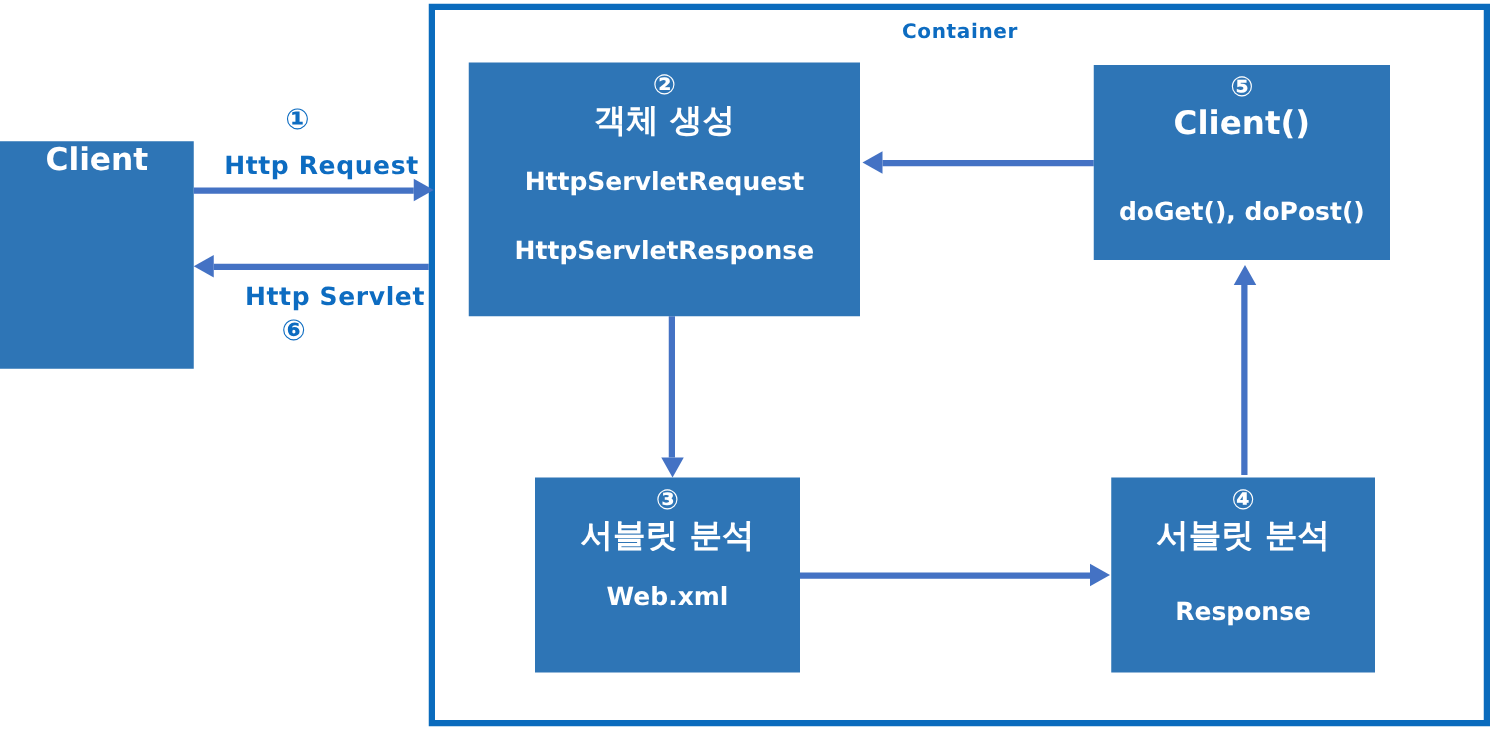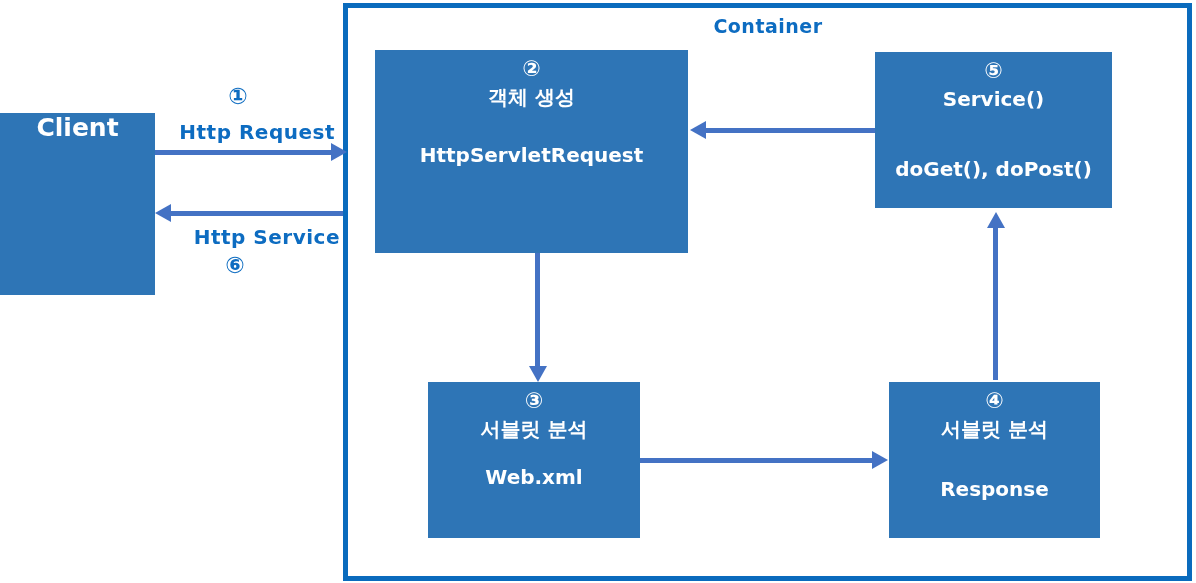--- a/index.html
+++ b/index.html
@@ -10,27 +10,27 @@
     --box-text:#ffffff;
   }
   *{margin:0;padding:0;box-sizing:border-box;}
   body{background:#ffffff;font-family:"DejaVu Sans","Liberation Sans",sans-serif;}
   .stage{position:relative;width:1196px;height:583px;background:#ffffff;overflow:hidden;}
 
   
   .container-frame{position:absolute;left:343px;top:3px;width:849px;height:578px;
     border:5px solid var(--frame);background:transparent;}
   .container-label{position:absolute;left:348px;top:15px;width:840px;text-align:center;
-    font-weight:bold;font-size:19px;color:var(--label-text);letter-spacing:0.5px;}
+    font-weight:bold;font-size:16px;color:var(--label-text);letter-spacing:0.5px;}
 
   
   .nodebox{position:absolute;background:var(--box-fill);color:var(--box-text);
     display:flex;flex-direction:column;align-items:center;text-align:center;}
   .nodebox .num{font-size:22px;line-height:26px;margin-top:6px;font-weight:bold;}
-  .nodebox .title{font-size:20px;font-weight:bold;line-height:30px;}
+  .nodebox .title{font-size:26px;font-weight:bold;line-height:30px;}
   .nodebox .code{font-size:20px;font-weight:bold;line-height:26px;}
 
   .client-box{position:absolute;left:0;top:113px;width:155px;height:182px;
     background:var(--box-fill);display:flex;align-items:flex-start;justify-content:center;}
   .client-box span{color:var(--box-text);font-size:25px;font-weight:bold;}
 
   
   .shaft-h{position:absolute;height:5px;background:var(--arrow);}
   .shaft-v{position:absolute;width:5px;background:var(--arrow);}
   .head{position:absolute;width:0;height:0;}
@@ -50,21 +50,21 @@
 
   <div class="container-frame"></div>
   <div class="container-label">Container</div>
 
   <div class="client-box">
     <span>Client</span>
   </div>
 
   <div class="flow-num" style="left:210px;top:84px;width:56px">①</div>
   <div class="flow-label" style="left:170px;top:119px;width:165px">Http Request</div>
-  <div class="flow-label" style="left:165px;top:224px;width:175px">Http Service</div>
+  <div class="flow-label" style="left:165px;top:224px;width:175px">Http Servlet</div>
   <div class="flow-num" style="left:207px;top:253px;width:56px">⑥</div>
 
   <div>
     <div class="shaft-h" style="left:155px;top:150px;width:176px"></div>
     <div class="head head-right" style="left:331px;top:143px"></div>
   </div>
 
   <div>
     <div class="head head-left" style="left:155px;top:204px"></div>
     <div class="shaft-h" style="left:171px;top:211px;width:172px"></div>
@@ -86,26 +86,27 @@
   </div>
 
   <div>
     <div class="head head-left" style="left:690px;top:121px"></div>
     <div class="shaft-h" style="left:706px;top:128px;width:169px"></div>
   </div>
 
   <div class="nodebox" style="left:375px;top:50px;width:313px;height:203px">
     <div class="num">②</div>
     <div class="title">객체 생성</div>
-    <div class="code" style="margin-top:30px">HttpServletRequest</div>
+    <div class="code" style="margin-top:20px">HttpServletRequest</div>
+    <div class="code" style="margin-top:29px">HttpServletResponse</div>
   </div>
 
   <div class="nodebox" style="left:875px;top:52px;width:237px;height:156px">
     <div class="num">⑤</div>
-    <div class="title">Service()</div>
+    <div class="title">Client()</div>
     <div class="code" style="margin-top:42px">doGet(), doPost()</div>
   </div>
 
   <div class="nodebox" style="left:428px;top:382px;width:212px;height:156px">
     <div class="num">③</div>
     <div class="title">서블릿 분석</div>
     <div class="code" style="margin-top:20px">Web.xml</div>
   </div>
 
   <div class="nodebox" style="left:889px;top:382px;width:211px;height:156px">

